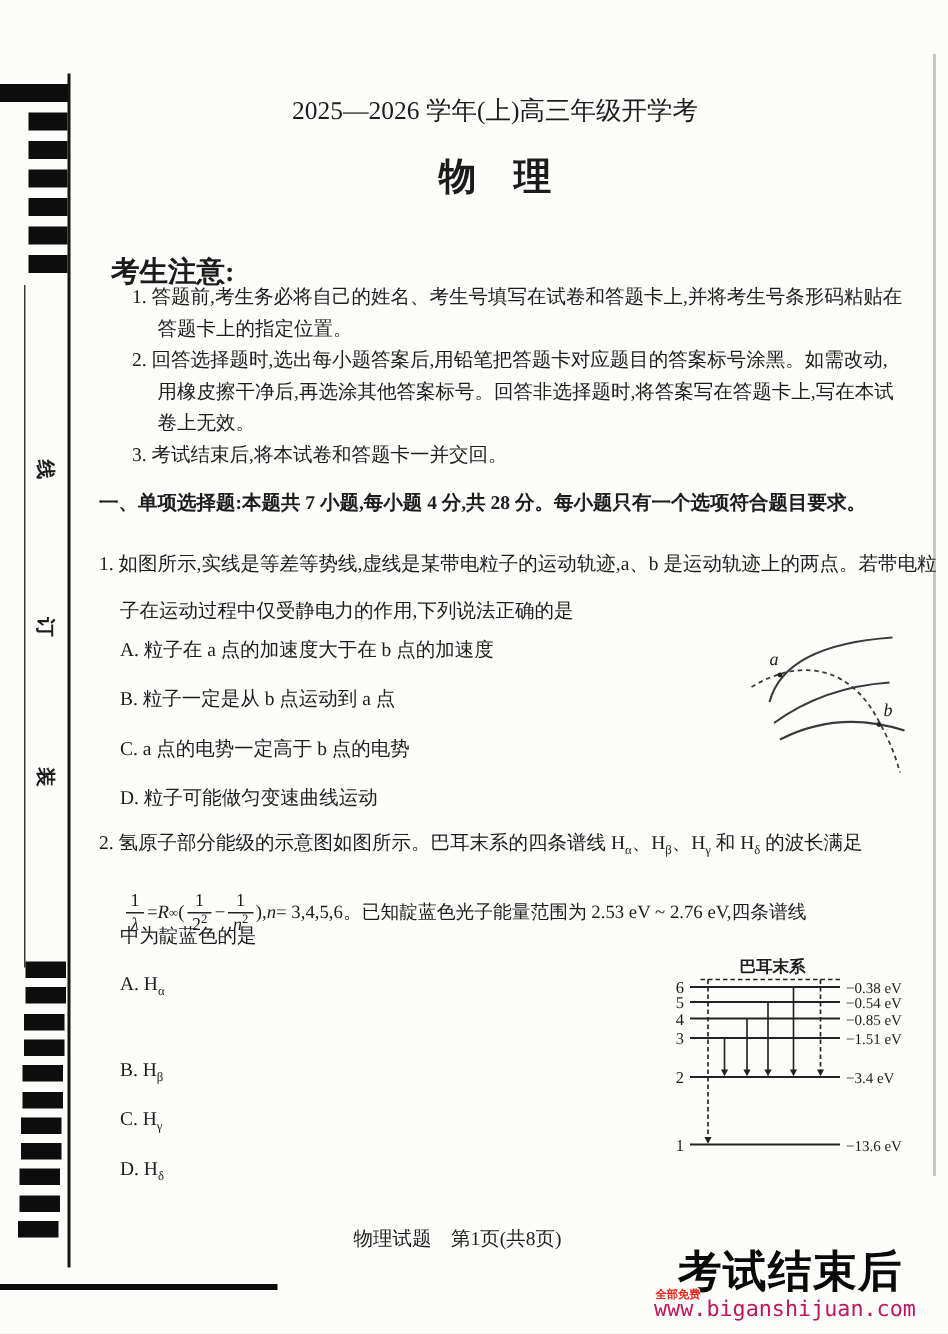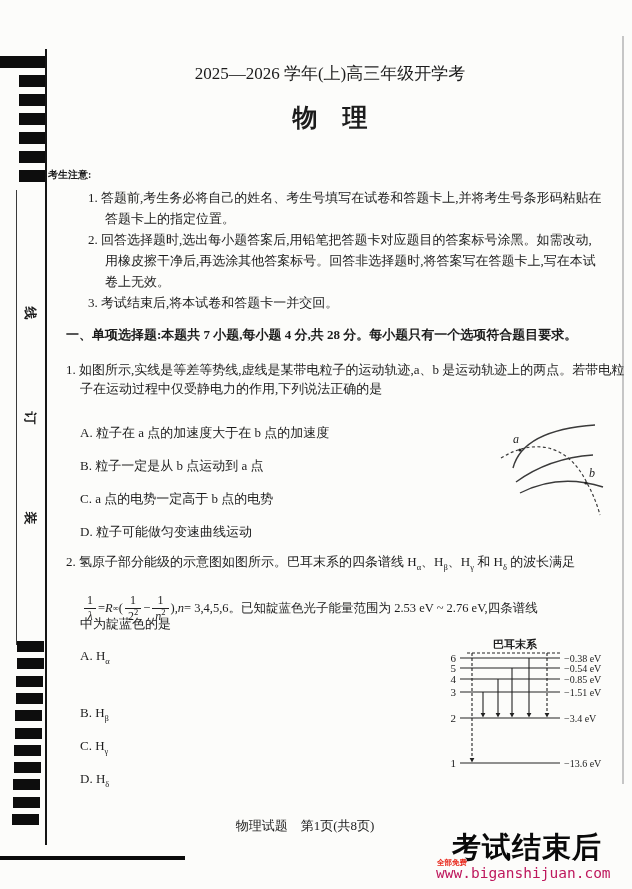--- a/index.html
+++ b/index.html
@@ -5,21 +5,21 @@
   html,body{margin:0;padding:0;background:#e9e9e7;}
   .page{position:relative;width:632px;height:889px;background:#fcfcfa;overflow:hidden;
         font-family:"Liberation Serif","DejaVu Serif",serif;color:#1c1c1c;}
   .abs{position:absolute;}
   .center{text-align:center;}
   .bold{font-weight:bold;}
   .nowrap{white-space:nowrap;}
   .hang{padding-left:17px;text-indent:-17px;}
   .hang14{padding-left:14px;text-indent:-14px;}
   .body-text{font-size:13px;line-height:21px;}
-  .q-text{font-size:13px;line-height:19px;}
+  .q-text{font-size:13px;line-height:31px;}
   .opt{font-size:13px;line-height:18px;white-space:nowrap;}
   sub{font-size:8.5px;line-height:0;}
   sup{font-size:8.5px;line-height:0;}
   .frac{display:inline-block;vertical-align:middle;text-align:center;font-size:12px;line-height:1.05;margin:0 2px;}
   .frac .num{display:block;border-bottom:1px solid #222;padding:0 3px 1px;}
   .frac .den{display:block;padding:1px 3px 0;}
   .bbar{position:absolute;background:#0d0d0d;}
   .strip-char{position:absolute;left:17px;width:26px;height:26px;line-height:26px;
               text-align:center;font-size:13px;font-weight:bold;transform:rotate(90deg);}
   .vline{position:absolute;background:#151515;}
@@ -41,21 +41,21 @@
   <div id="bottomBars"></div>
   <div class="strip-char" style="top:300px;">线</div>
   <div class="strip-char" style="top:405px;">订</div>
   <div class="strip-char" style="top:505px;">装</div>
 
   <div class="abs" style="left:622px;top:36px;width:2px;height:748px;background:#c6c6c6;"></div>
 
   <div class="abs center" style="left:65px;top:62px;width:530px;font-size:17px;">2025—2026 学年(上)高三年级开学考</div>
   <div class="abs center bold" style="left:65px;top:101px;width:530px;font-size:25px;">物　理</div>
 
-  <div class="abs bold" style="left:48px;top:168px;font-size:10px;">考生注意:</div>
+  <div class="abs bold" style="left:74px;top:168px;font-size:19px;">考生注意:</div>
   <div class="abs body-text" style="left:88px;top:187px;width:514px;">
     <div class="hang">1. 答题前,考生务必将自己的姓名、考生号填写在试卷和答题卡上,并将考生号条形码粘贴在答题卡上的指定位置。</div>
     <div class="hang">2. 回答选择题时,选出每小题答案后,用铅笔把答题卡对应题目的答案标号涂黑。如需改动,用橡皮擦干净后,再选涂其他答案标号。回答非选择题时,将答案写在答题卡上,写在本试卷上无效。</div>
     <div class="hang">3. 考试结束后,将本试卷和答题卡一并交回。</div>
   </div>
 
   <div class="abs bold nowrap" style="left:66px;top:326px;font-size:13px;">一、单项选择题:本题共 7 小题,每小题 4 分,共 28 分。每小题只有一个选项符合题目要求。</div>
 
   <div class="abs q-text hang14" style="left:66px;top:360px;width:548px;">1. 如图所示,实线是等差等势线,虚线是某带电粒子的运动轨迹,a、b 是运动轨迹上的两点。若带电粒子在运动过程中仅受静电力的作用,下列说法正确的是</div>
   <div class="abs opt" style="left:80px;top:457px;">B. 粒子一定是从 b 点运动到 a 点</div>

